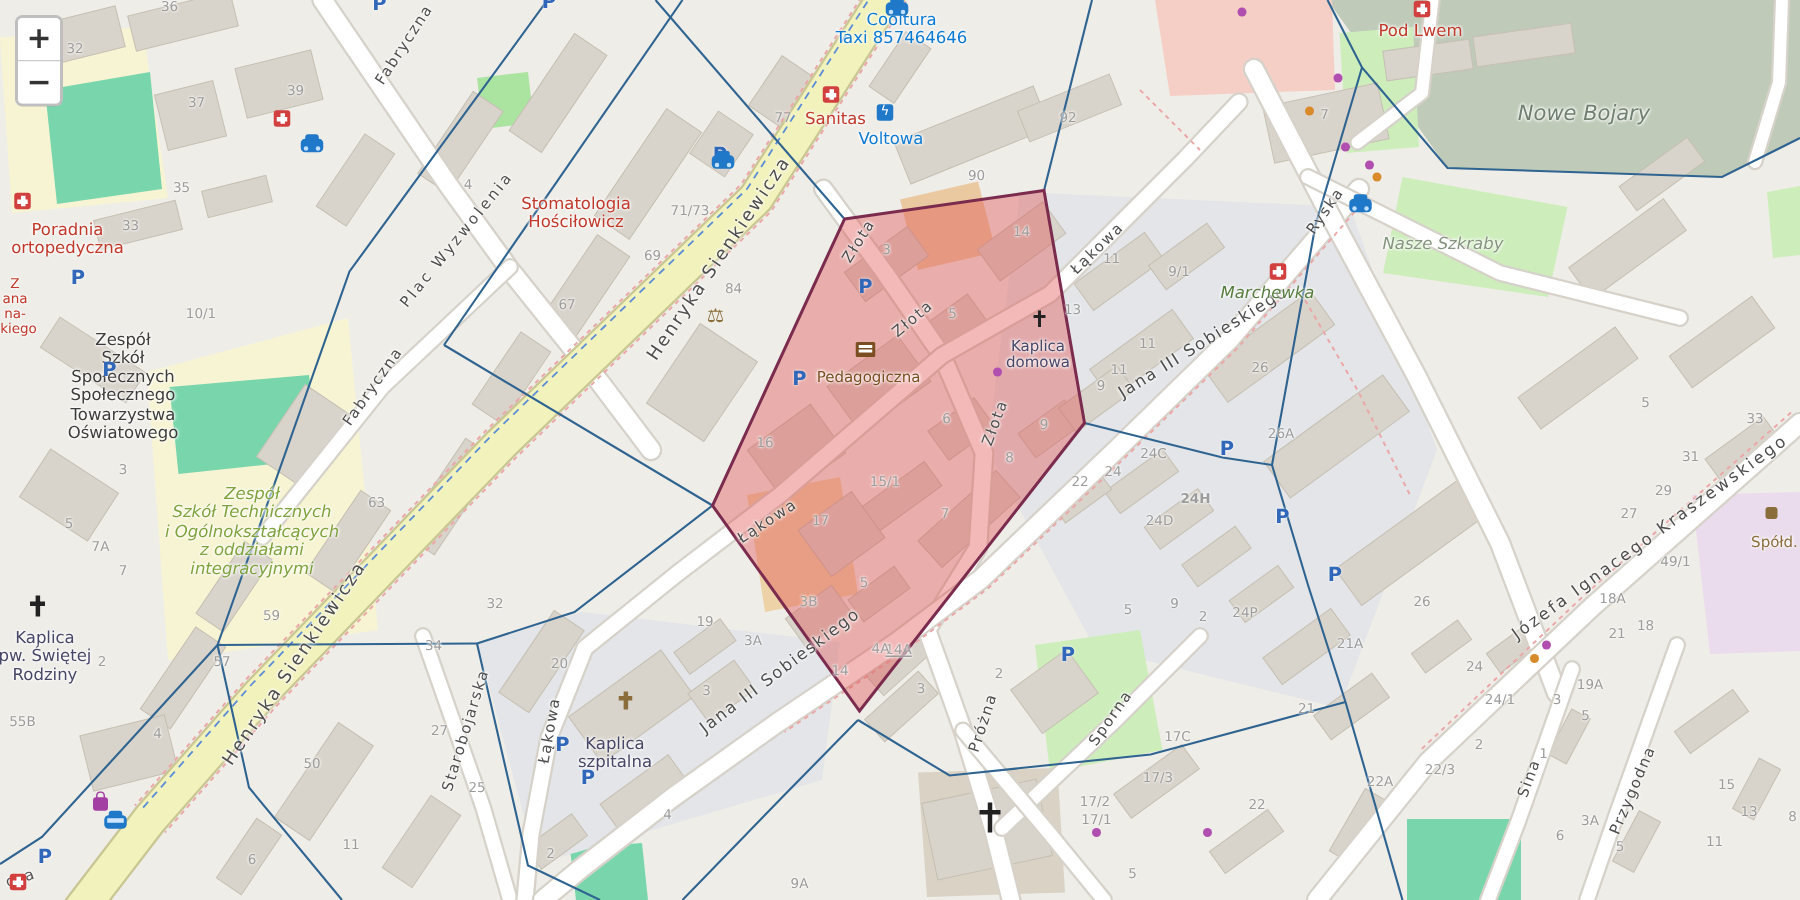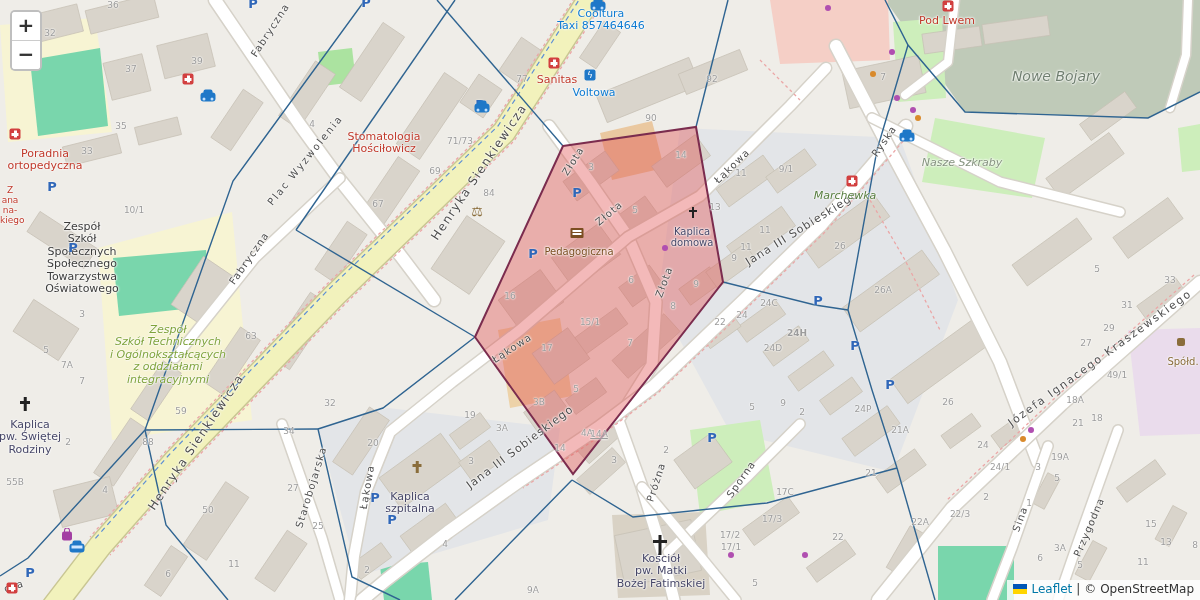--- a/index.html
+++ b/index.html
@@ -302,25 +302,20 @@
       </div>
       <div class="poi" style="left: 410px; top: 503px; color: rgb(71, 71, 104); font-size: 11px;">
         <div>Kaplica</div>
         <div>szpitalna</div>
       </div>
       <div class="poi" style="left: 30px; top: 438px; color: rgb(71, 71, 104); font-size: 11px;">
         <div>Kaplica</div>
         <div>pw. Świętej</div>
         <div>Rodziny</div>
       </div>
-      <div class="poi" style="left: 661px; top: 572px; color: rgb(71, 71, 104); font-size: 11px;">
-        <div>Kościół</div>
-        <div>pw. Matki</div>
-        <div>Bożej Fatimskiej</div>
-      </div>
       <div class="poi" style="left: 82px; top: 258px; color: rgb(60, 60, 60); font-size: 11px;">
         <div>Zespół</div>
         <div>Szkół</div>
         <div>Społecznych</div>
         <div>Społecznego</div>
         <div>Towarzystwa</div>
         <div>Oświatowego</div>
       </div>
       <div class="poi" style="left: 168px; top: 355px; color: rgb(127, 163, 60); font-size: 11px; font-style: italic;">
         <div>Zespół</div>
@@ -347,21 +342,21 @@
       <div class="hnum" style="left: 651px; top: 85px; margin-top: 33px;">90</div>
       <div class="hnum" style="left: 712px; top: 79px;">92</div>
       <div class="hnum" style="left: 883px; top: 77px;">7</div>
       <div class="hnum" style="left: 134px; top: 210px;">10/1</div>
       <div class="hnum" style="left: 82px; top: 314px;">3</div>
       <div class="hnum" style="left: 46px; top: 350px;">5</div>
       <div class="hnum" style="left: 67px; top: 365px;">7A</div>
       <div class="hnum" style="left: 82px; top: 381px;">7</div>
       <div class="hnum" style="left: 251px; top: 336px;">63</div>
       <div class="hnum" style="left: 181px; top: 411px;">59</div>
-      <div class="hnum" style="left: 148px; top: 442px;">88</div>
+      <div class="hnum" style="left: 148px; top: 442px;">57</div>
       <div class="hnum" style="left: 68px; top: 442px;">2</div>
       <div class="hnum" style="left: 15px; top: 482px;">55B</div>
       <div class="hnum" style="left: 105px; top: 490px;">4</div>
       <div class="hnum" style="left: 208px; top: 510px;">50</div>
       <div class="hnum" style="left: 234px; top: 564px;">11</div>
       <div class="hnum" style="left: 168px; top: 574px;">6</div>
       <div class="hnum" style="left: 591px; top: 167px;">3</div>
       <div class="hnum" style="left: 681px; top: 155px;">14</div>
       <div class="hnum" style="left: 635px; top: 210px;">5</div>
       <div class="hnum" style="left: 631px; top: 280px;">6</div>
@@ -369,27 +364,27 @@
       <div class="hnum" style="left: 510px; top: 296px;">16</div>
       <div class="hnum" style="left: 590px; top: 322px;">15/1</div>
       <div class="hnum" style="left: 547px; top: 348px;">17</div>
       <div class="hnum" style="left: 630px; top: 343px;">7</div>
       <div class="hnum" style="left: 576px; top: 389px;">5</div>
       <div class="hnum" style="left: 539px; top: 402px;">3B</div>
       <div class="hnum" style="left: 673px; top: 306px;">8</div>
       <div class="hnum" style="left: 599px; top: 434px; text-decoration: underline;">14A</div>
       <div class="hnum" style="left: 560px; top: 448px;">14</div>
       <div class="hnum" style="left: 741px; top: 173px;">11</div>
-      <div class="hnum" style="left: 786px; top: 169px;">9/1</div>
+      <div class="hnum" style="left: 786px; top: 182px;">9/1</div>
       <div class="hnum" style="left: 715px; top: 207px;">13</div>
       <div class="hnum" style="left: 765px; top: 230px;">11</div>
       <div class="hnum" style="left: 746px; top: 247px;">11</div>
       <div class="hnum" style="left: 734px; top: 258px;">9</div>
       <div class="hnum" style="left: 840px; top: 246px;">26</div>
-      <div class="hnum" style="left: 883px; top: 290px;">26A</div>
+      <div class="hnum" style="left: 854px; top: 290px;">26A</div>
       <div class="hnum" style="left: 720px; top: 322px;">22</div>
       <div class="hnum" style="left: 769px; top: 303px;">24C</div>
       <div class="hnum" style="left: 742px; top: 315px;">24</div>
       <div class="hnum" style="left: 797px; top: 333px; font-weight: bold;">24H</div>
       <div class="hnum" style="left: 773px; top: 348px;">24D</div>
       <div class="hnum" style="left: 330px; top: 403px;">32</div>
       <div class="hnum" style="left: 373px; top: 443px;">20</div>
       <div class="hnum" style="left: 470px; top: 415px;">19</div>
       <div class="hnum" style="left: 502px; top: 428px;">3A</div>
       <div class="hnum" style="left: 471px; top: 461px;">3</div>
@@ -398,21 +393,21 @@
       <div class="hnum" style="left: 289px; top: 431px;">34</div>
       <div class="hnum" style="left: 445px; top: 544px;">4</div>
       <div class="hnum" style="left: 367px; top: 570px;">2</div>
       <div class="hnum" style="left: 533px; top: 590px;">9A</div>
       <div class="hnum" style="left: 587px; top: 433px;">4A</div>
       <div class="hnum" style="left: 614px; top: 460px;">3</div>
       <div class="hnum" style="left: 666px; top: 450px;">2</div>
       <div class="hnum" style="left: 752px; top: 407px;">5</div>
       <div class="hnum" style="left: 783px; top: 403px;">9</div>
       <div class="hnum" style="left: 802px; top: 412px;">2</div>
-      <div class="hnum" style="left: 830px; top: 409px; margin-left: 33px;">24P</div>
+      <div class="hnum" style="left: 830px; top: 409px;">24P</div>
       <div class="hnum" style="left: 785px; top: 492px;">17C</div>
       <div class="hnum" style="left: 772px; top: 519px;">17/3</div>
       <div class="hnum" style="left: 730px; top: 535px;">17/2</div>
       <div class="hnum" style="left: 731px; top: 547px;">17/1</div>
       <div class="hnum" style="left: 838px; top: 537px;">22</div>
       <div class="hnum" style="left: 755px; top: 583px;">5</div>
       <div class="hnum" style="left: 948px; top: 402px;">26</div>
       <div class="hnum" style="left: 1075px; top: 400px;">18A</div>
       <div class="hnum" style="left: 1078px; top: 423px;">21</div>
       <div class="hnum" style="left: 1060px; top: 457px;">19A</div>
@@ -485,16 +480,13 @@
       <div class="ic ic-dot-orange" style="left: 873px; top: 74px;"></div>
       <div class="ic ic-dot-orange" style="left: 918px; top: 118px;"></div>
       <div class="ic ic-dot-orange" style="left: 1023px; top: 439px;"></div>
     </div>
 
   <div class="zoomctl">
     <a>+</a>
     <a>−</a>
   </div>
 
-  <div class="attrib">
-    <span class="flag"><span id="flagtop" style="background: rgb(0, 87, 183);"></span><span id="flagbot" style="background: rgb(255, 213, 0);"></span></span><a class="lf">Leaflet</a><span class="sep">|</span><a class="osm">© OpenStreetMap</a>
-  </div>
 </div>
 
 </body></html>

